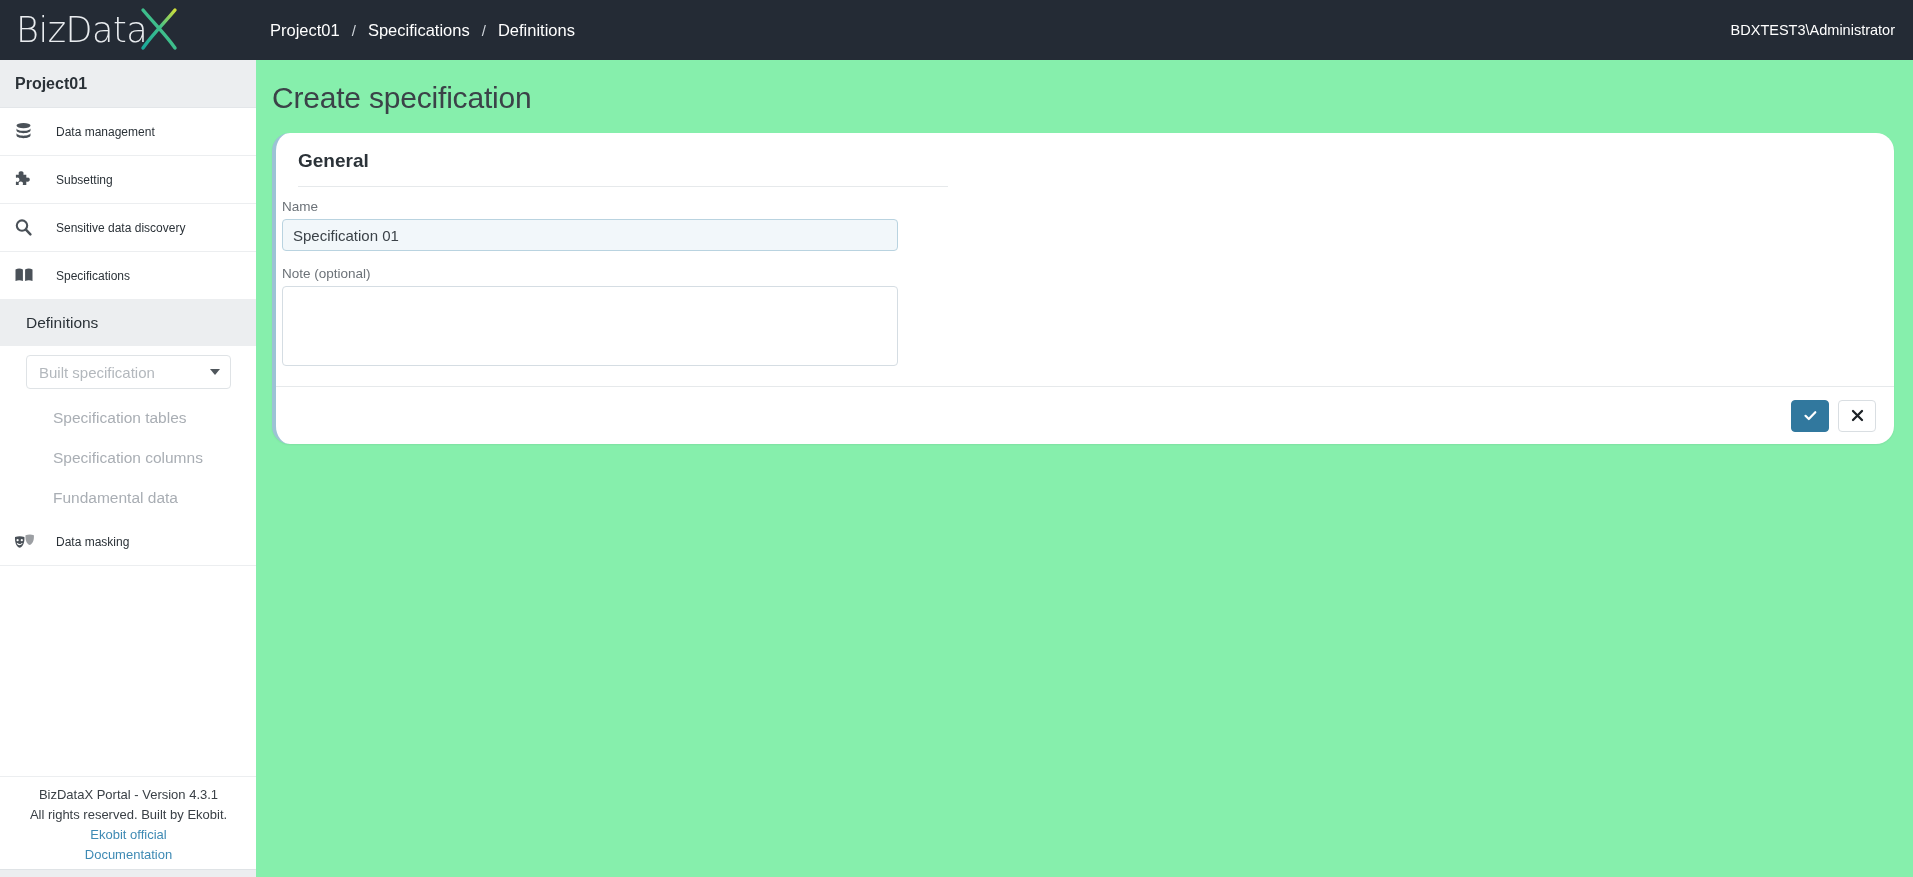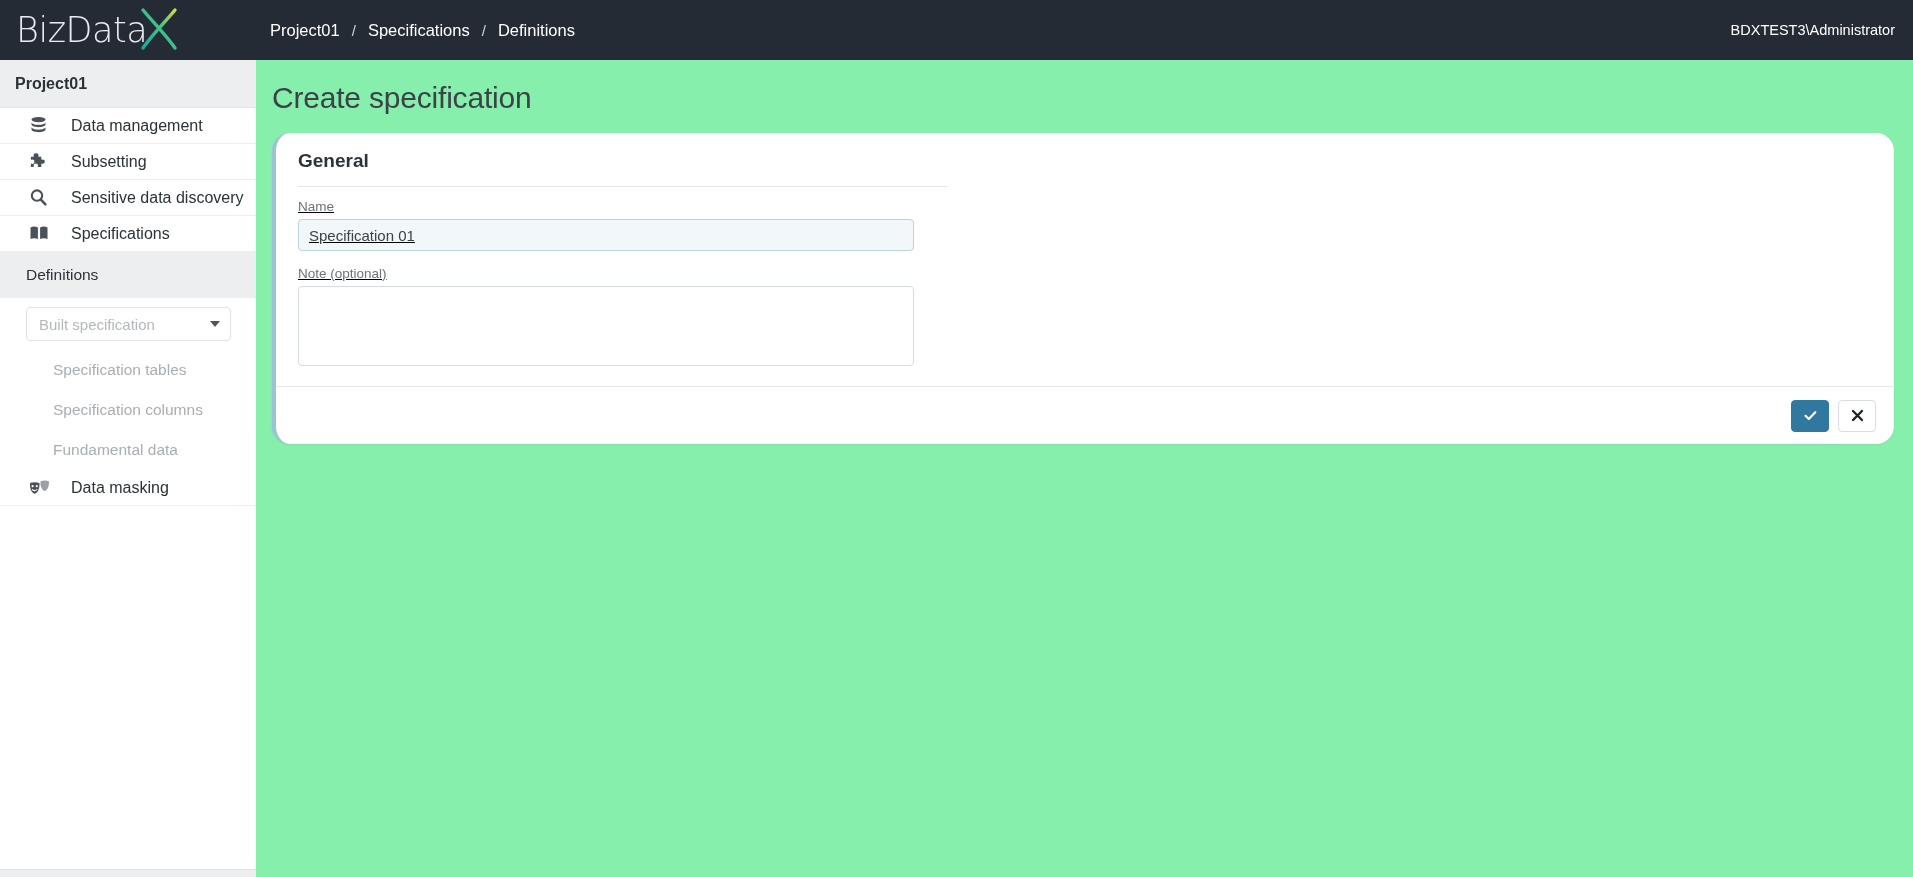--- a/index.html
+++ b/index.html
@@ -65,27 +65,27 @@
     background: #eceef0;
     display: flex; align-items: center;
     padding-left: 15px;
     font-size: 16px; font-weight: bold;
     color: #2b3238;
     border-bottom: 1px solid #e3e6e9;
   }
   .nav { flex: 1 1 auto; overflow: hidden; }
 
   .nav-item {
-    height: 36px;
-    display: flex; align-items: center;
-    padding-left: 29px;
+    height: 48px;
+    display: flex; align-items: center;
+    padding-left: 14px;
     border-bottom: 1px solid #eceef0;
     cursor: pointer;
     color: #2b3238;
-    font-size: 16px;
+    font-size: 12px;
   }
   .nav-icon {
     width: 28px; height: 22px;
     display: flex; align-items: center; justify-content: flex-start;
     margin-right: 14px;
     color: #4a5158;
     flex: 0 0 28px;
   }
   .nav-icon svg { display: block; }
 
@@ -178,21 +178,21 @@
   .card-title {
     font-size: 19px;
     color: #2b3238;
     padding: 17px 0 14px 22px;
     margin: 0 0 0 0;
   }
   .card-title-rule {
     height: 1px; background: #e6e9eb;
     width: 650px; margin-left: 22px;
   }
-  .card-body { padding: 12px 22px 20px 22px; text-decoration: underline; }
+  .card-body { padding: 12px 22px 20px 6px; }
 
   .field-label {
     font-size: 13.5px;
     color: #6c7278;
     margin-bottom: 5px;
   }
   .text-input {
     width: 616px; height: 32px;
     border: 1px solid #b9d3e0;
     border-radius: 4px;
@@ -356,20 +356,26 @@
           <circle cx="3.6" cy="8.2" r="1.1" fill="#ffffff"></circle>
           <circle cx="7.8" cy="8.2" r="1.1" fill="#ffffff"></circle>
           <path d="M3.4 11.6 c1.3 1.2 3.1 1.2 4.5 0" stroke="#ffffff" stroke-width="1.1" fill="none" stroke-linecap="round"></path>
         </svg>
       </span>
       <span>Data masking</span>
     </div>
 
   </div>
 
+  <div class="side-footer">
+    <div>BizDataX Portal - Version 4.3.1</div>
+    <div>All rights reserved. Built by Ekobit.</div>
+    <a href="#">Ekobit official</a>
+    <a href="#">Documentation</a>
+  </div>
   <div class="footer-strip"></div>
 </aside>
 
 <main class="main">
 
   <h1 class="page-title">Create specification</h1>
 
   <section class="card">
     <h2 class="card-title">General</h2>
     <div class="card-title-rule"></div>

